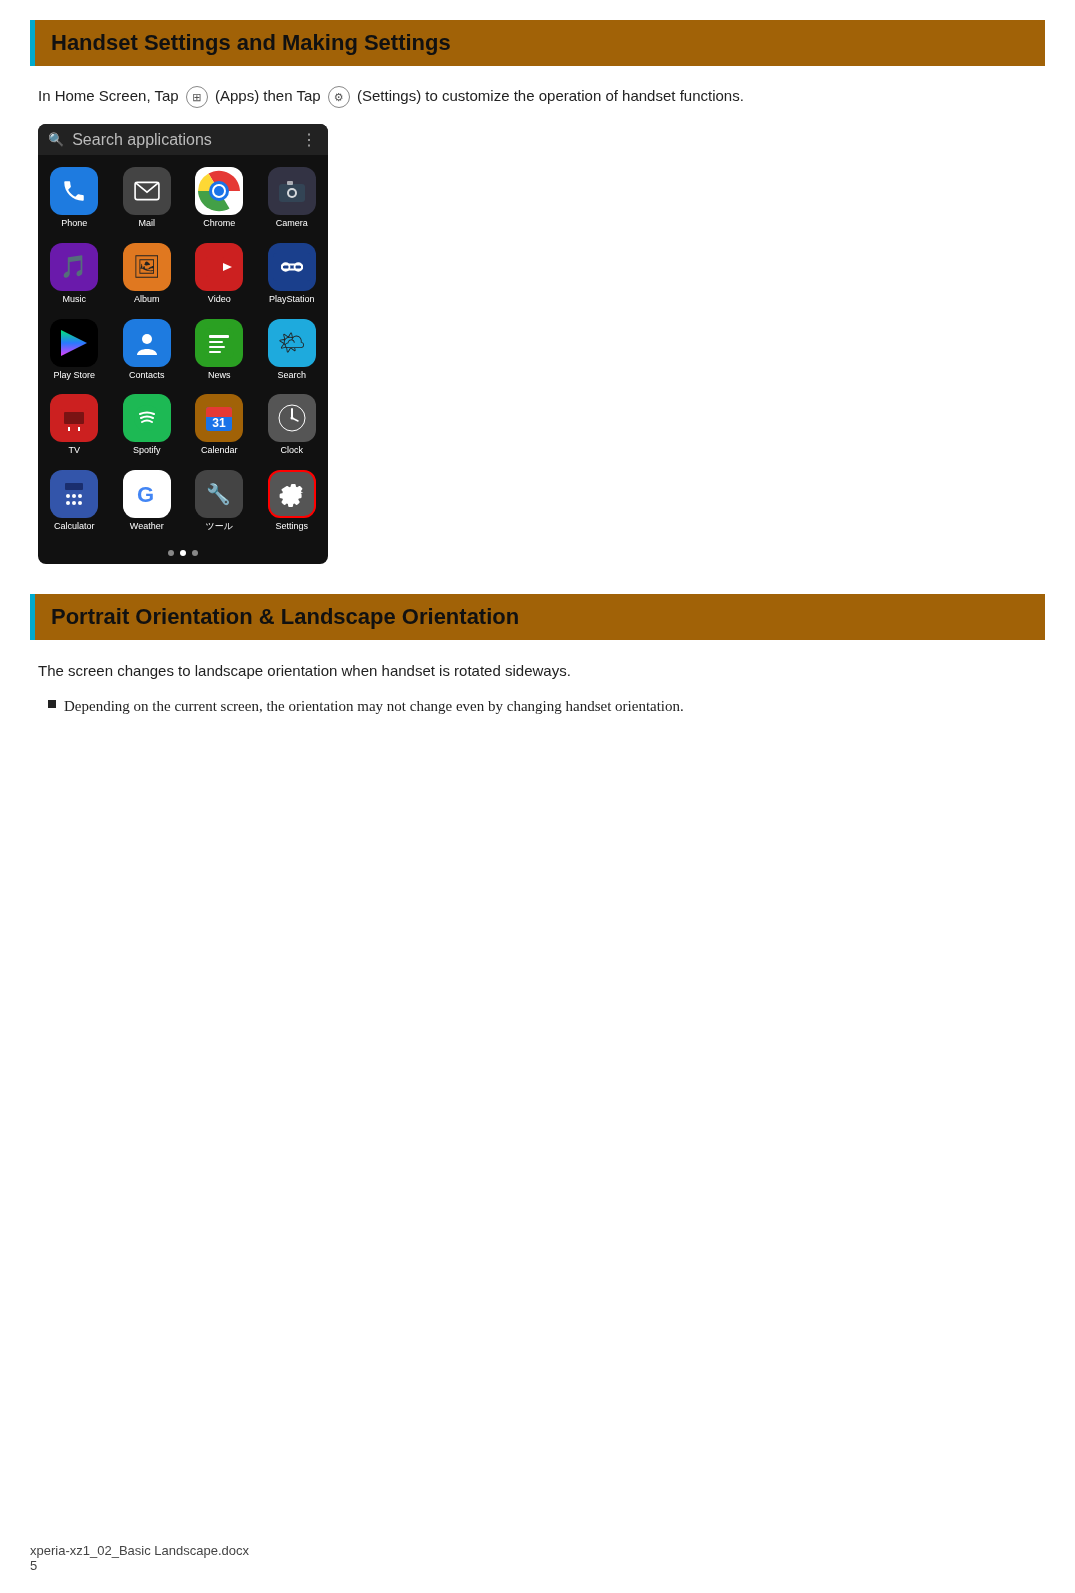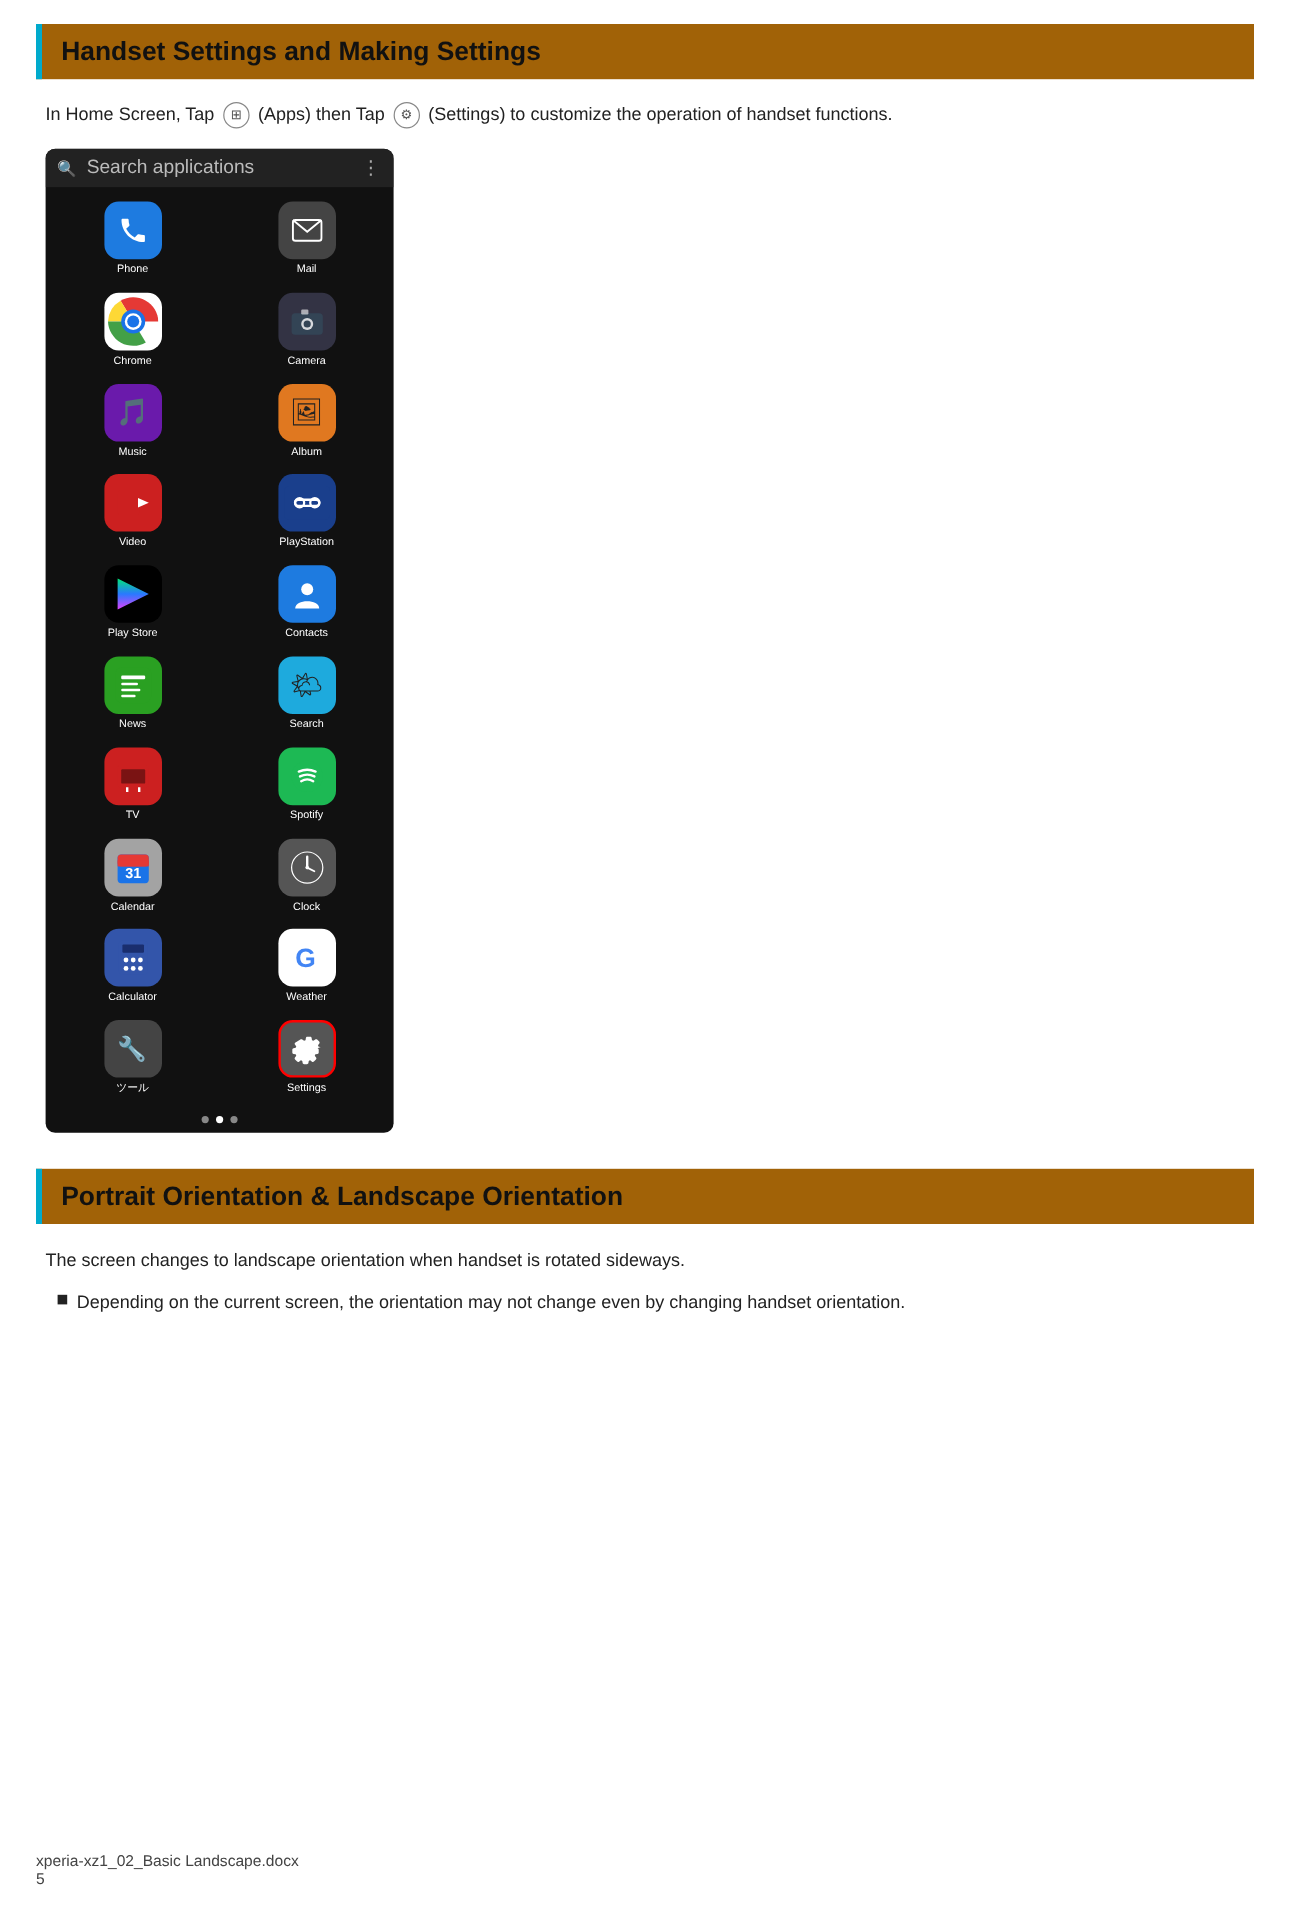--- a/index.html
+++ b/index.html
@@ -84,21 +84,21 @@
     }
 
     .phone-search-bar .menu-dots {
       color: #aaa;
       font-size: 16px;
       letter-spacing: 1px;
     }
 
     .apps-grid {
       display: grid;
-      grid-template-columns: repeat(2, 1fr);
+      grid-template-columns: repeat(4, 1fr);
       padding: 6px 1px;
       gap: 2px;
     }
 
     .app-item {
       display: flex;
       flex-direction: column;
       align-items: center;
       padding: 6px 2px;
     }
@@ -136,21 +136,21 @@
     .icon-music { background: #6a1aab; }
     .icon-album { background: #e07820; }
     .icon-video { background: #cc2020; }
     .icon-playstation { background: #1a3f8c; }
     .icon-playstore { background: #111; }
     .icon-contacts { background: #1e7be0; }
     .icon-news { background: #2aa022; }
     .icon-weather { background: #1eaadd; }
     .icon-tv { background: #cc2020; }
     .icon-spotify { background: #1db954; }
-    .icon-calendar { background: #a3a3a3; justify-content: center; }
+    .icon-calendar { background: #a16207; justify-content: center; }
     .icon-clock { background: #555; }
     .icon-calculator { background: #3355aa; }
     .icon-google { background: #fff; }
     .icon-tools { background: #444; }
     .icon-settings { background: #555; }
 
     .phone-dots {
       display: flex;
       justify-content: center;
       gap: 6px;
@@ -175,20 +175,21 @@
       margin-bottom: 10px;
       line-height: 1.7;
     }
 
     .bullet-item {
       display: flex;
       align-items: flex-start;
       gap: 8px;
       margin-left: 10px;
       line-height: 1.7;
+      font-family: Liberation Serif, serif;
     }
 
     .bullet-square {
       width: 8px;
       height: 8px;
       background: #222;
       margin-top: 6px;
       flex-shrink: 0;
     }
 

